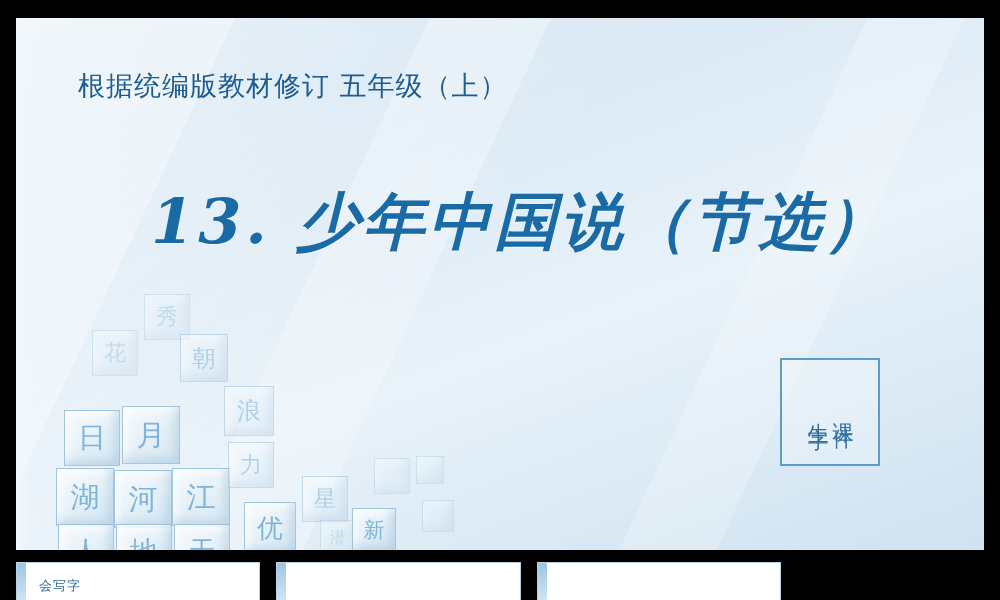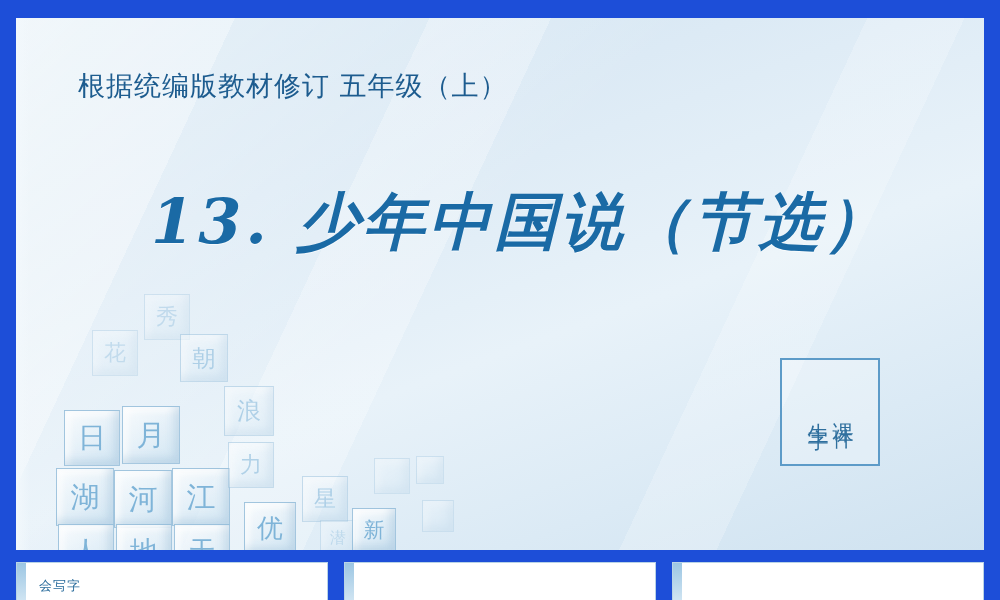--- a/index.html
+++ b/index.html
@@ -12,21 +12,21 @@
     height: 600px;
     overflow: hidden;
     font-family: "Liberation Sans", sans-serif;
   }
 
   #slide {
     position: relative;
     width: 1000px;
     height: 600px;
     overflow: hidden;
-    background: #1d4ed8;
+    background: #000000;
   }
 
   
   .slide-panel {
     position: absolute;
     left: 16px;
     top: 18px;
     width: 968px;
     height: 532px;
     background:
@@ -127,21 +127,21 @@
     color: #2e6f9e;
     letter-spacing: 6px;
     line-height: 1.1;
   }
 
   
   .bottom-row {
     position: absolute;
     left: 16px;
     top: 562px;
-    width: 968px;
+    width: 765px;
     height: 38px;
     display: flex;
     gap: 16px;
   }
   .bottom-card {
     position: relative;
     flex: 1 1 0;
     background: #ffffff;
     border: 1px solid #b9d3e6;
     border-bottom: none;

